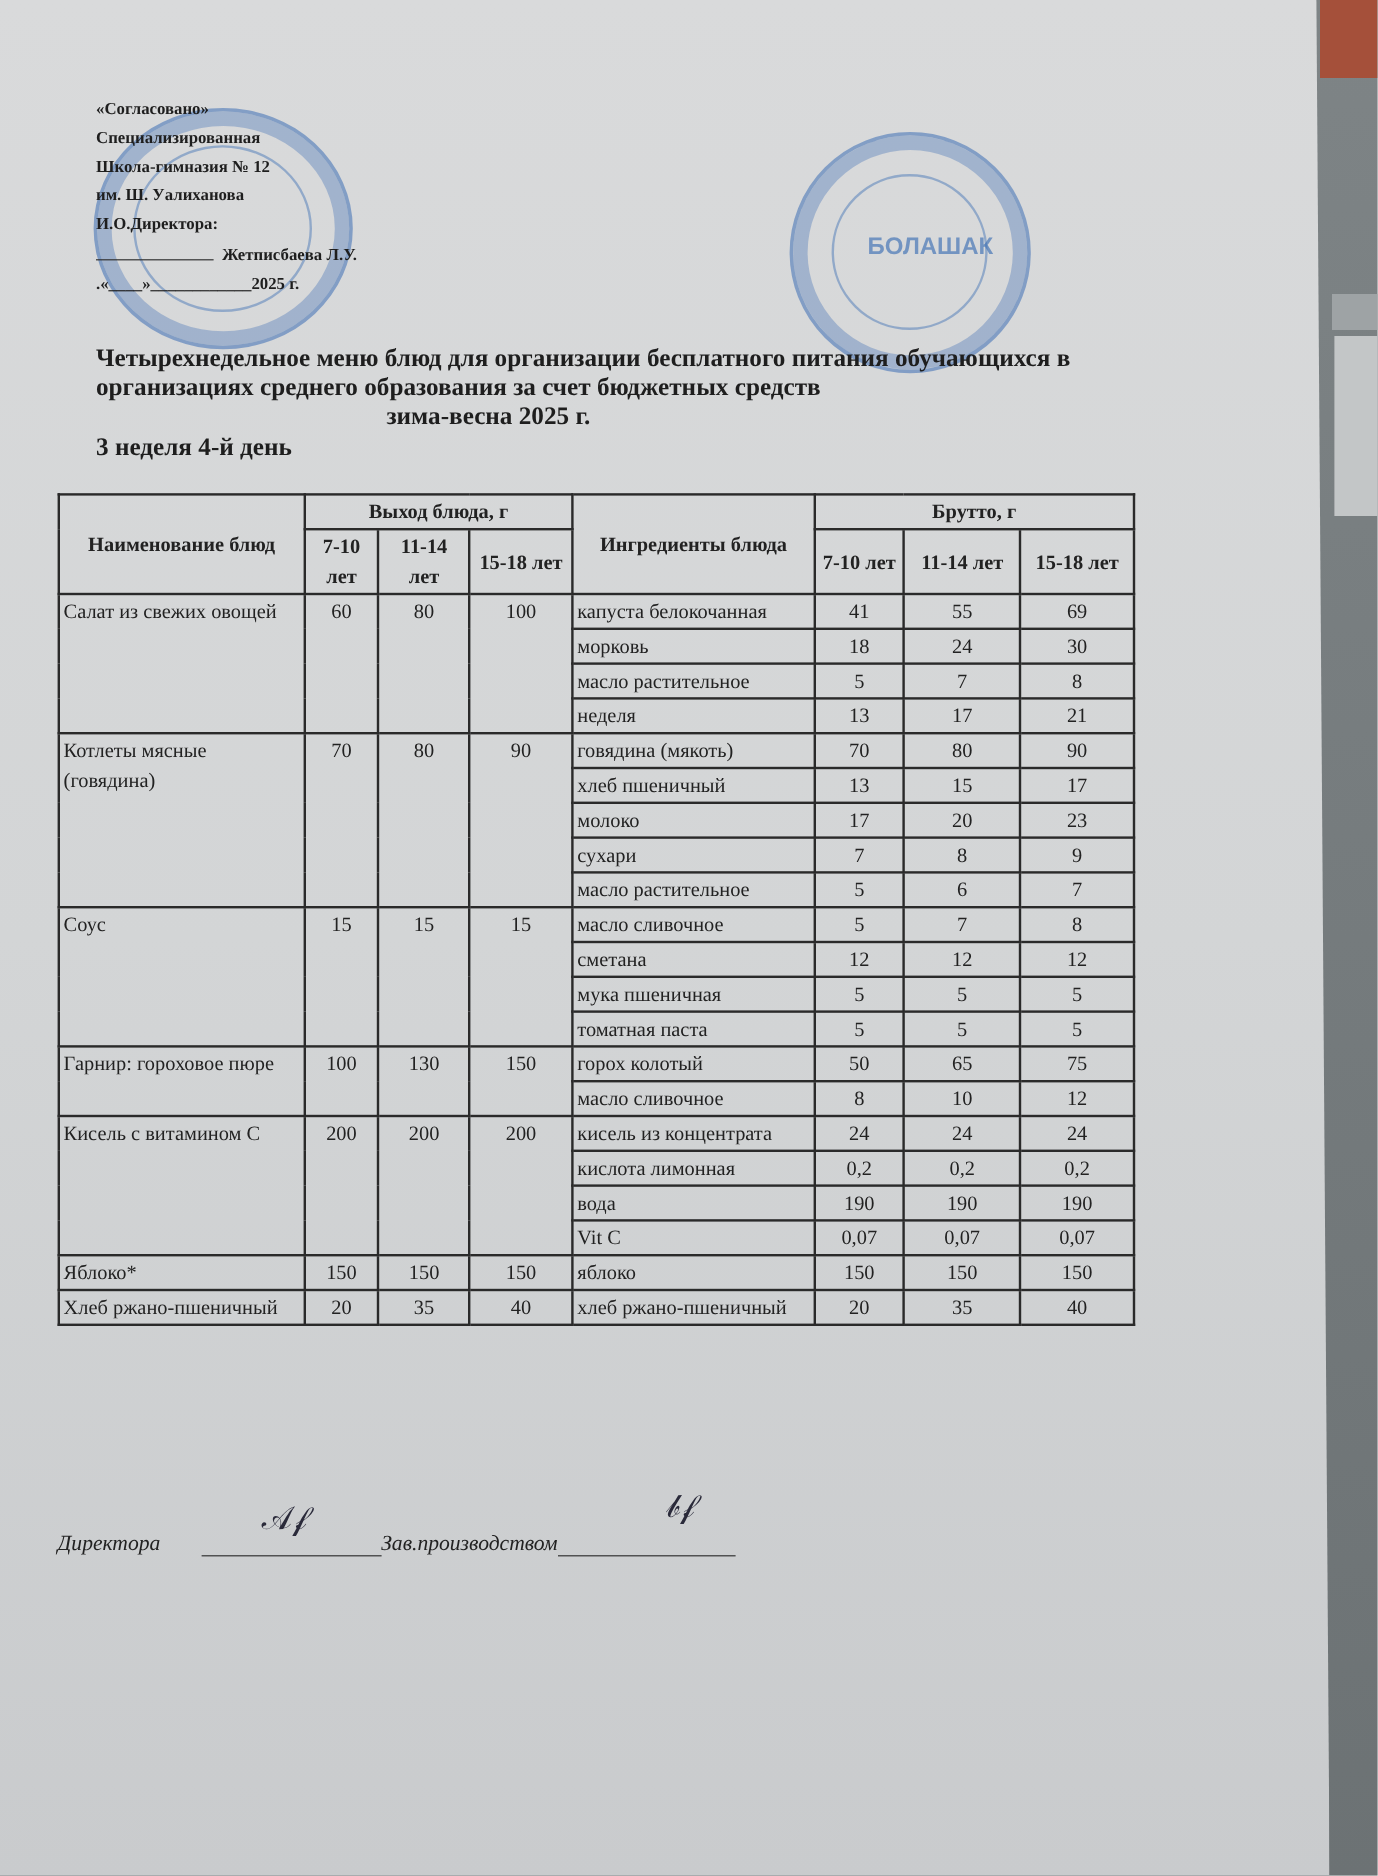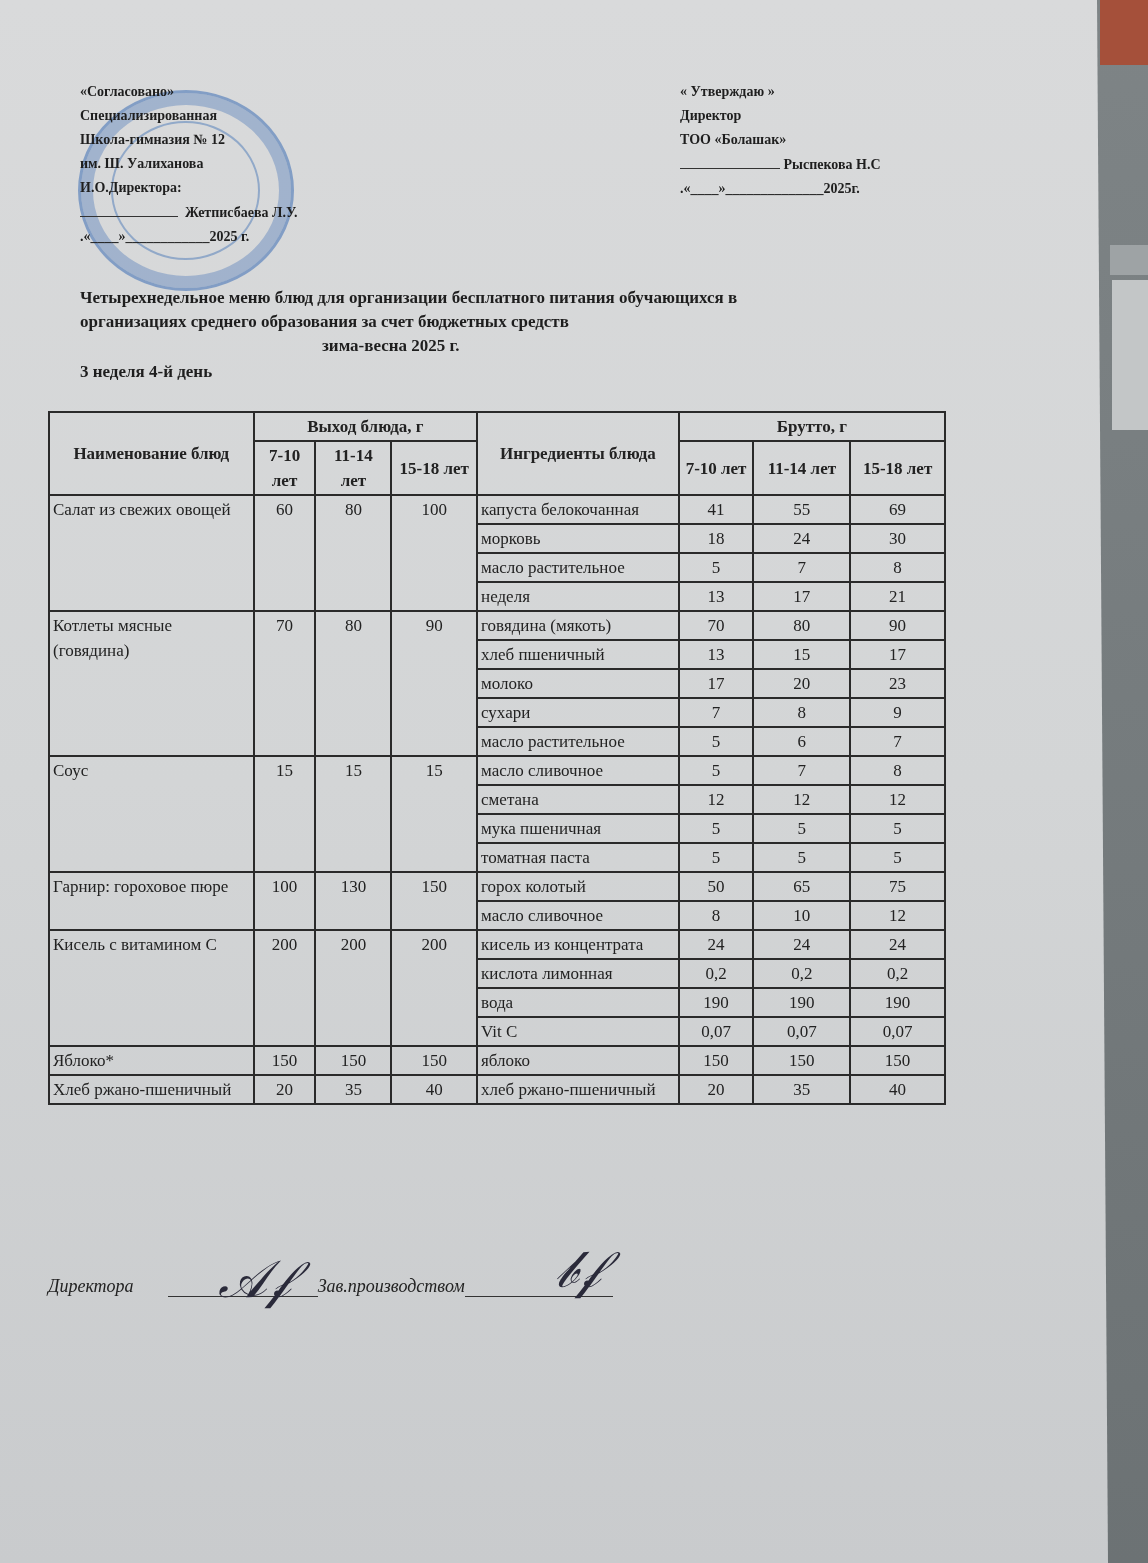--- a/index.html
+++ b/index.html
@@ -29,71 +29,68 @@
   .stamp-right { left: 658px; top: 110px; width: 195px; height: 195px; }
   .stamp-inner {
     position: absolute; border-radius: 50%; border: 2px solid rgba(60,110,180,0.45);
   }
   .stamp-left .stamp-inner { left: 30px; top: 28px; width: 145px; height: 135px; }
   .stamp-right .stamp-inner { left: 32px; top: 32px; width: 126px; height: 126px; }
   .stamp-word {
     position: absolute; left: 62px; top: 82px; color: rgba(60,110,180,0.65);
     font-family: "Liberation Sans", sans-serif; font-weight: bold; font-size: 20px;
   }
-  .title-block { position: absolute; left: 80px; top: 286px; font-weight: bold; font-size: 17px; line-height: 24px; color: #1e1e1e; }
+  .title-block { position: absolute; left: 80px; top: 286px; font-weight: bold; font-size: 21px; line-height: 24px; color: #1e1e1e; }
   .title-block .center { padding-left: 242px; }
   .title-block .day { margin-top: 2px; }
   table.menu {
     position: absolute; left: 48px; top: 411px; width: 898px;
     border-collapse: collapse; font-size: 17px; color: #222;
     font-family: "Liberation Serif", serif;
   }
   table.menu td, table.menu th {
     border: 2px solid #2a2a2a; padding: 1px 3px; vertical-align: top; line-height: 25px;
   }
   table.menu th { font-weight: bold; text-align: center; vertical-align: middle; border-radius: 14px; }
   .num { text-align: center; }
   .mid { vertical-align: middle !important; }
   .sign-row {
     position: absolute; left: 48px; top: 1276px; font-style: italic; font-size: 18px; color: #222;
     font-family: "Liberation Serif", serif; display: flex; align-items: flex-end;
   }
   .sign-line { display: inline-block; border-bottom: 1.5px solid #333; height: 20px; }
-  .sig { position: absolute; color: #2a2a3a; font-size: 52px; font-style: italic; }
+  .sig { position: absolute; color: #2a2a3a; font-size: 27px; }
 </style>
 </head>
 <body>
 
 <div class="bg-orange"></div>
 <div class="bg-shelf1"></div>
 <div class="bg-shelf2"></div>
 
 <div class="paper">
 
   <div class="stamp stamp-left">
     <div class="stamp-inner"></div>
+  </div>
+  <div class="stamp stamp-right">
+    <div class="stamp-inner"></div>
+    <div class="stamp-word">БОЛАШАК</div>
   </div>
 
   <div class="hdr left-hdr">
     <div>«Согласовано»</div>
     <div>Специализированная</div>
     <div>Школа-гимназия   № 12</div>
     <div>им. Ш. Уалиханова</div>
     <div>И.О.Директора:</div>
     <div><span class="sign-line" style="width:98px;height:16px;"></span>&nbsp;&nbsp;<span>Жетписбаева Л.У.</span></div>
     <div>.«____»____________2025 г.</div>
   </div>
 
-  <div class="hdr right-hdr">
-    <div>« Утверждаю »</div>
-    <div>Директор</div>
-    <div>ТОО  «Болашак»</div>
-    <div><span class="sign-line" style="width:100px;height:16px;"></span>&nbsp;<span>Рыспекова Н.С</span></div>
-    <div>.«____»______________2025г.</div>
-  </div>
 
   <div class="title-block">
     <div>Четырехнедельное меню блюд для организации бесплатного питания обучающихся в</div>
     <div>организациях среднего образования за счет бюджетных средств</div>
     <div class="center">зима-весна 2025 г.</div>
     <div class="day">3 неделя 4-й день</div>
   </div>
 
   <table class="menu">
     <colgroup>

